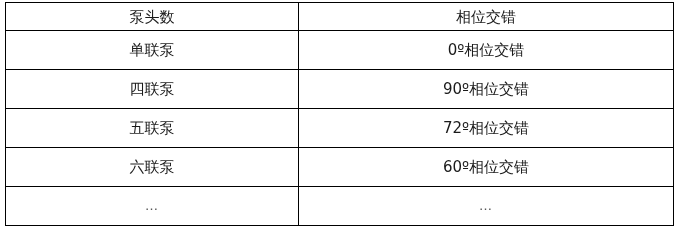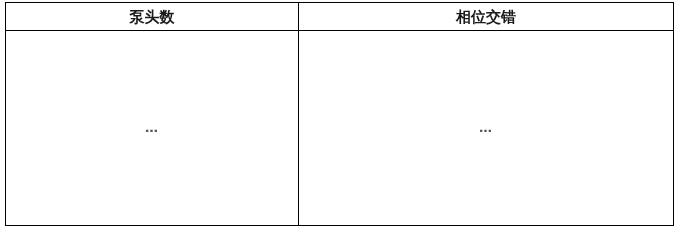--- a/index.html
+++ b/index.html
@@ -46,21 +46,21 @@
 
   table.phase-table tr { height: 28px; }
 
   table.phase-table th,
   table.phase-table td {
     border: 1px solid #000000;
     padding: 1px 4px;
     margin: 0;
     text-align: center;
     vertical-align: middle;
-    font-weight: bold;
+    font-weight: normal;
     font-size: 15px;
     line-height: 18px;
     color: #1a1a1a;
     white-space: nowrap;
     overflow: hidden;
   }
 
   table.phase-table .cell-ellipsis {
     font-size: 13px;
     color: #555555;
@@ -78,19 +78,35 @@
         <col class="col-phase">
       </colgroup>
       <thead>
         <tr>
           <th>泵头数</th>
           <th>相位交错</th>
         </tr>
       </thead>
       <tbody>
         <tr>
+          <td>单联泵</td>
+          <td>0º相位交错</td>
+        </tr>
+        <tr>
+          <td>四联泵</td>
+          <td>90º相位交错</td>
+        </tr>
+        <tr>
+          <td>五联泵</td>
+          <td>72º相位交错</td>
+        </tr>
+        <tr>
+          <td>六联泵</td>
+          <td>60º相位交错</td>
+        </tr>
+        <tr>
           <td class="cell-ellipsis">…</td>
           <td class="cell-ellipsis">…</td>
         </tr>
       </tbody>
     </table>
   </div>
 </div>
 
 </body></html>

